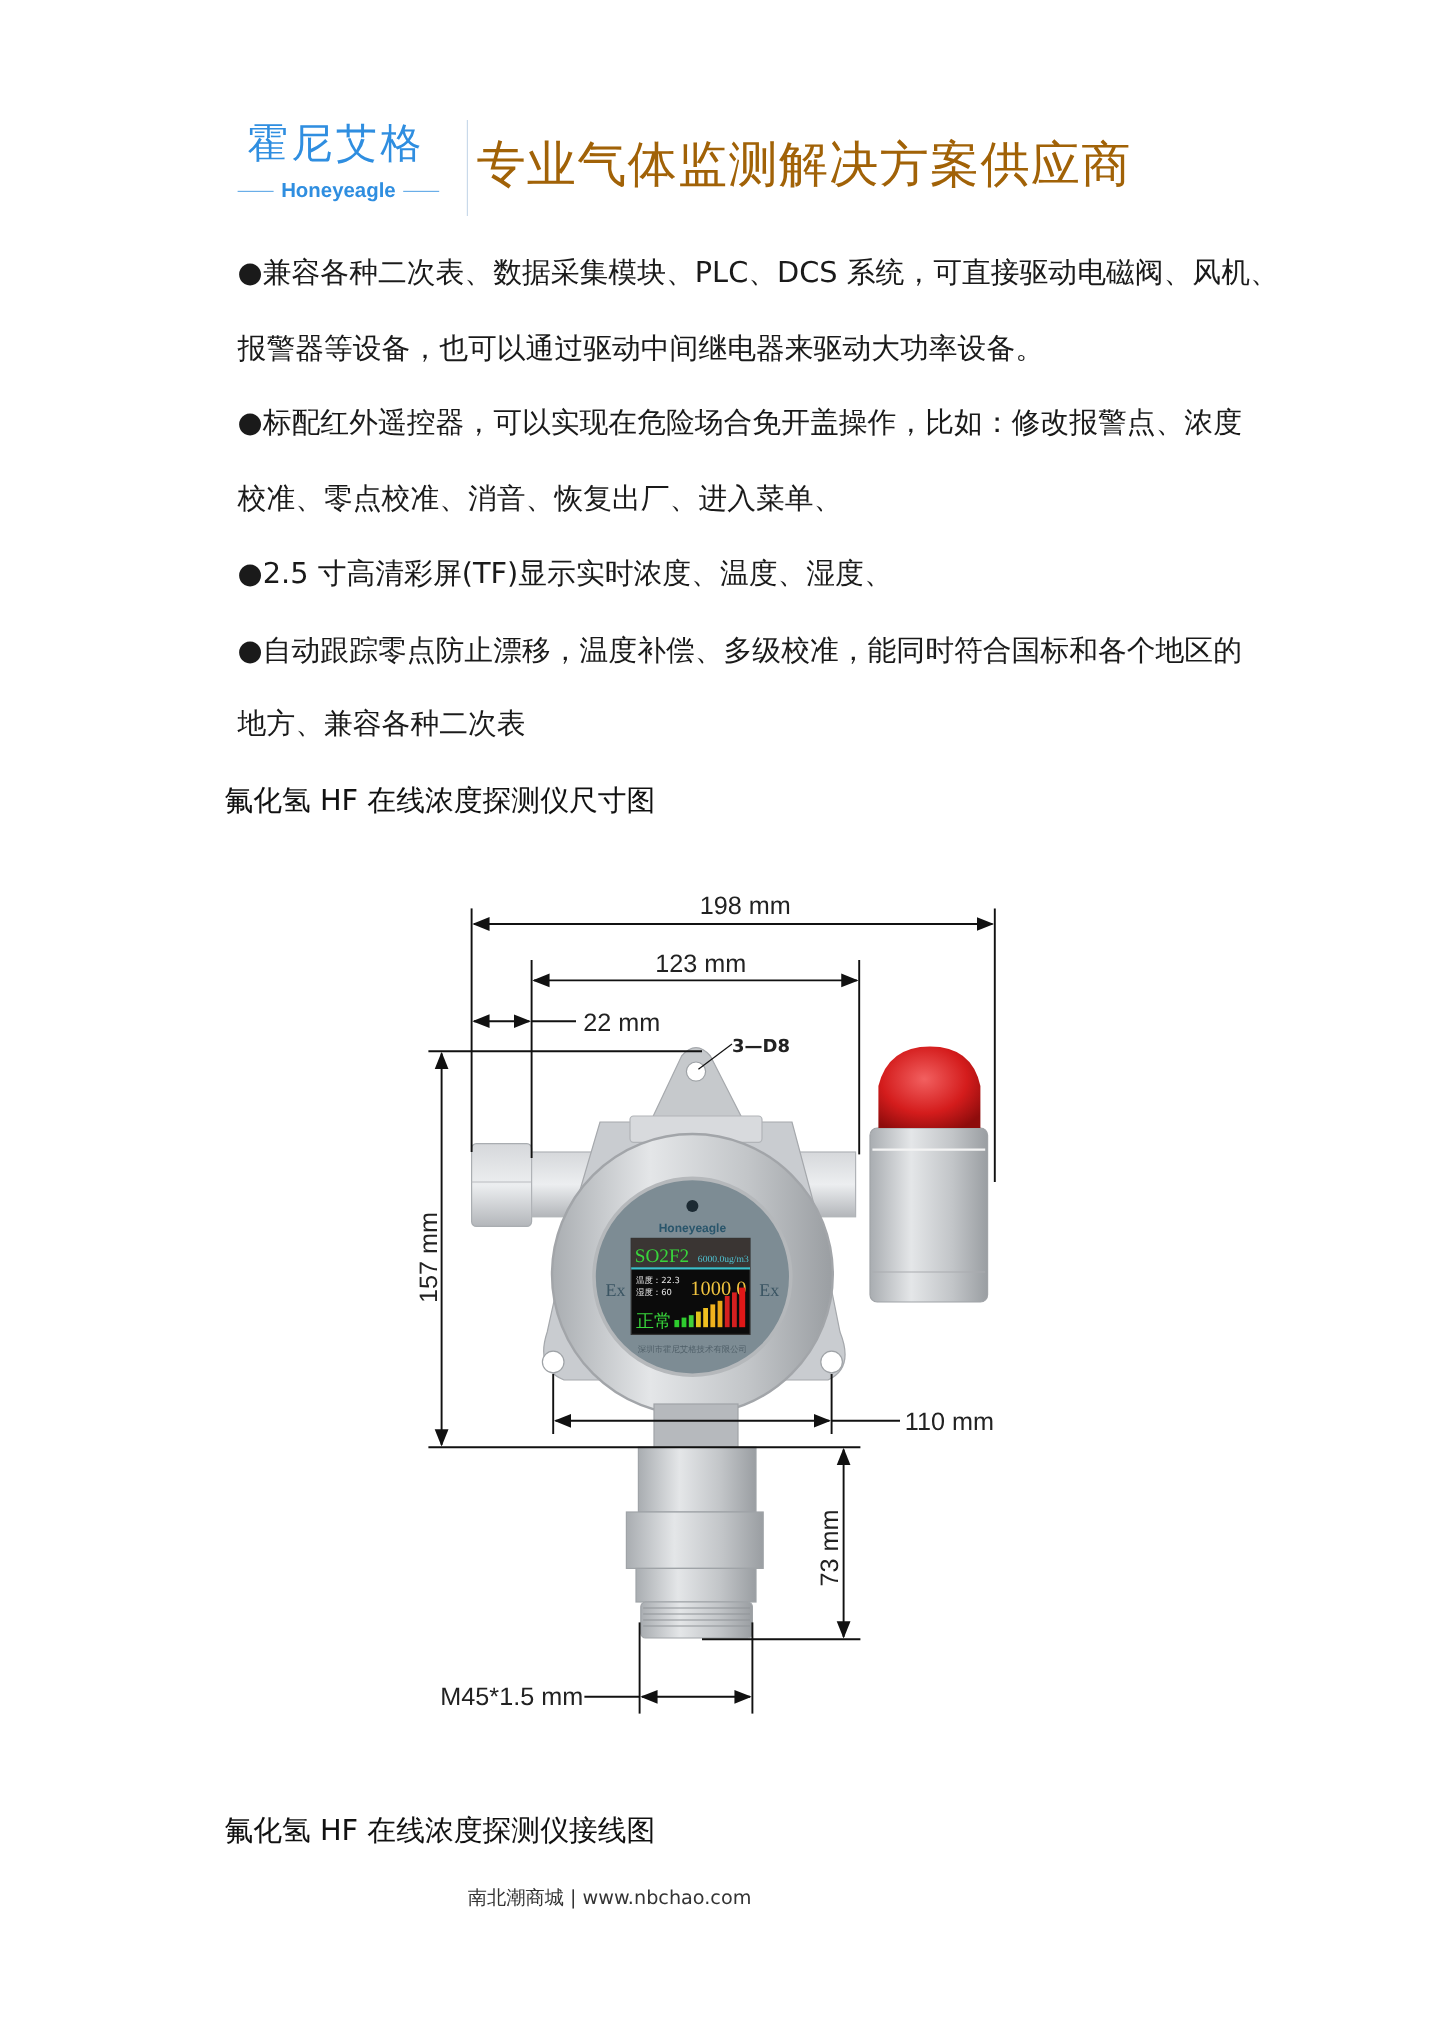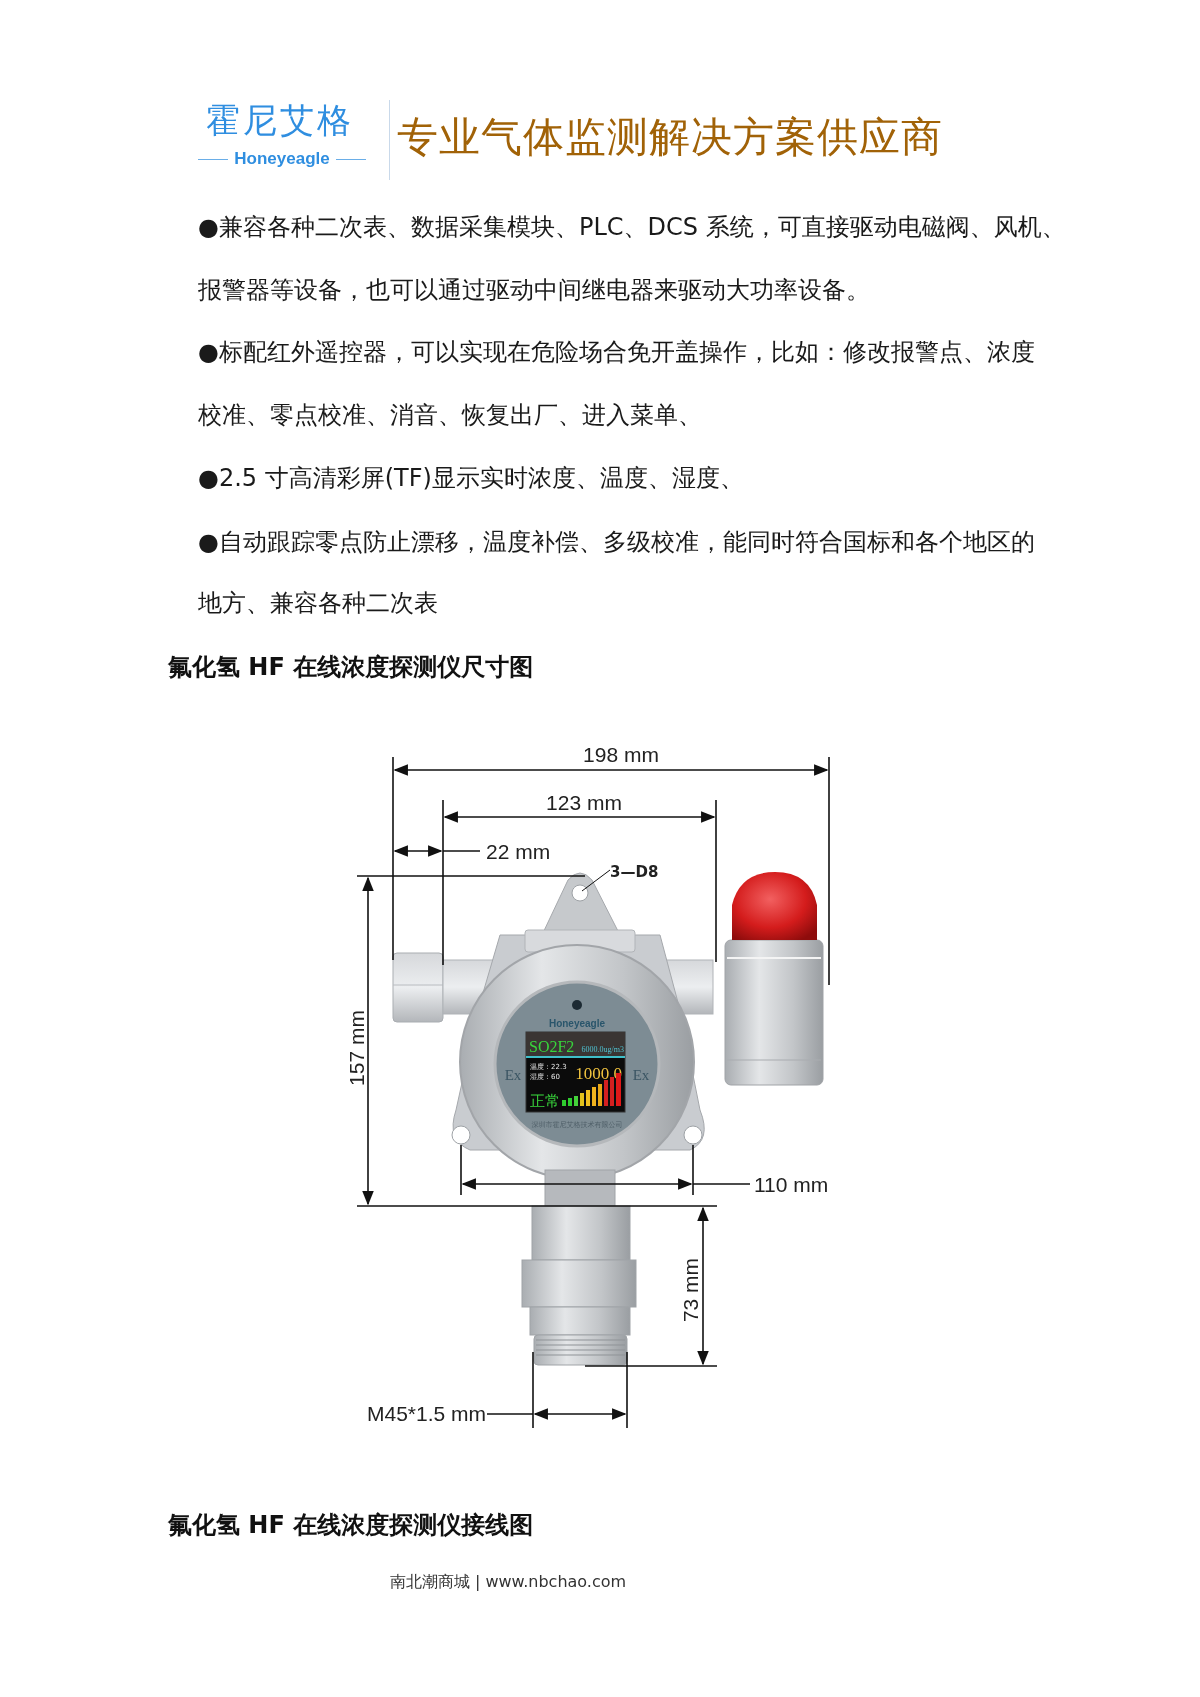--- a/index.html
+++ b/index.html
@@ -9,21 +9,21 @@
   
   .logo-cn { left: 206px; top: 100px; font-size: 34px; font-weight: normal; color: #2f8ee0;
              letter-spacing: 3px; white-space: nowrap; line-height: 40px; }
   .logo-en-wrap { left: 198px; top: 148px; width: 168px; height: 22px; display: flex; align-items: center; gap: 6px; }
   .logo-en-wrap .dash { flex: 1; height: 1px; background: #6aaee8; }
   .logo-en { font-size: 17px; font-weight: bold; color: #2f8ee0; white-space: nowrap; font-family: "Liberation Sans", sans-serif; }
   .header-divider { left: 389px; top: 100px; width: 1px; height: 80px; background: #c9d9ea; }
   .tagline { left: 397px; top: 112px; font-size: 41px; color: #a16207; white-space: nowrap; line-height: 50px; letter-spacing: 1px; }
   
   .para { left: 198px; font-size: 24px; line-height: 30px; white-space: nowrap; color: #1a1a1a; }
-  .heading { left: 168px; font-size: 24px; font-weight: bold; line-height: 30px; white-space: nowrap; color: #111; }
+  .heading { left: 187px; font-size: 24px; font-weight: normal; line-height: 30px; white-space: nowrap; color: #111; }
   
   .diagram { left: 0; top: 0; width: 1200px; height: 1697px; pointer-events: none; }
   .diagram svg { position: absolute; left: 0; top: 0; }
   .dim-text { font-family: "Liberation Sans", sans-serif; font-size: 21px; fill: #222; }
   .footer { left: 0; width: 1016px; top: 1572px; text-align: center; font-size: 16px; color: #333; white-space: nowrap; }
 </style>
 </head>
 <body>
 
 <div class="abs logo-cn">霍尼艾格</div>

